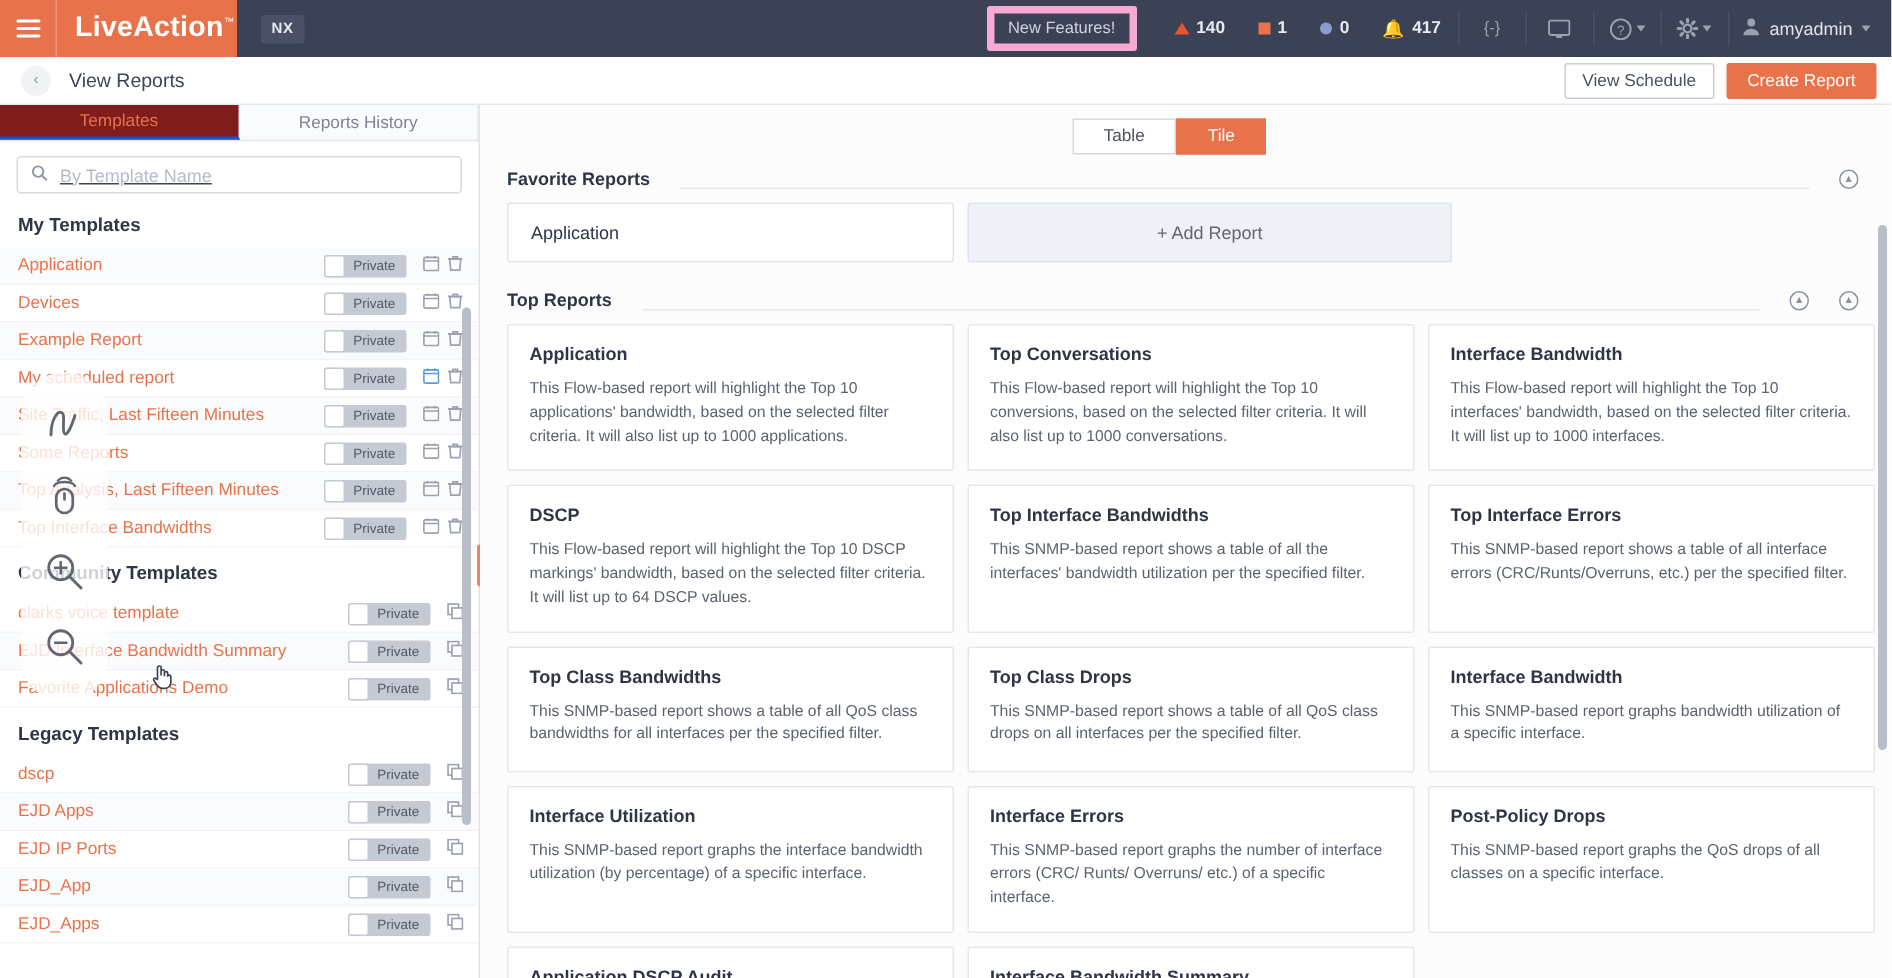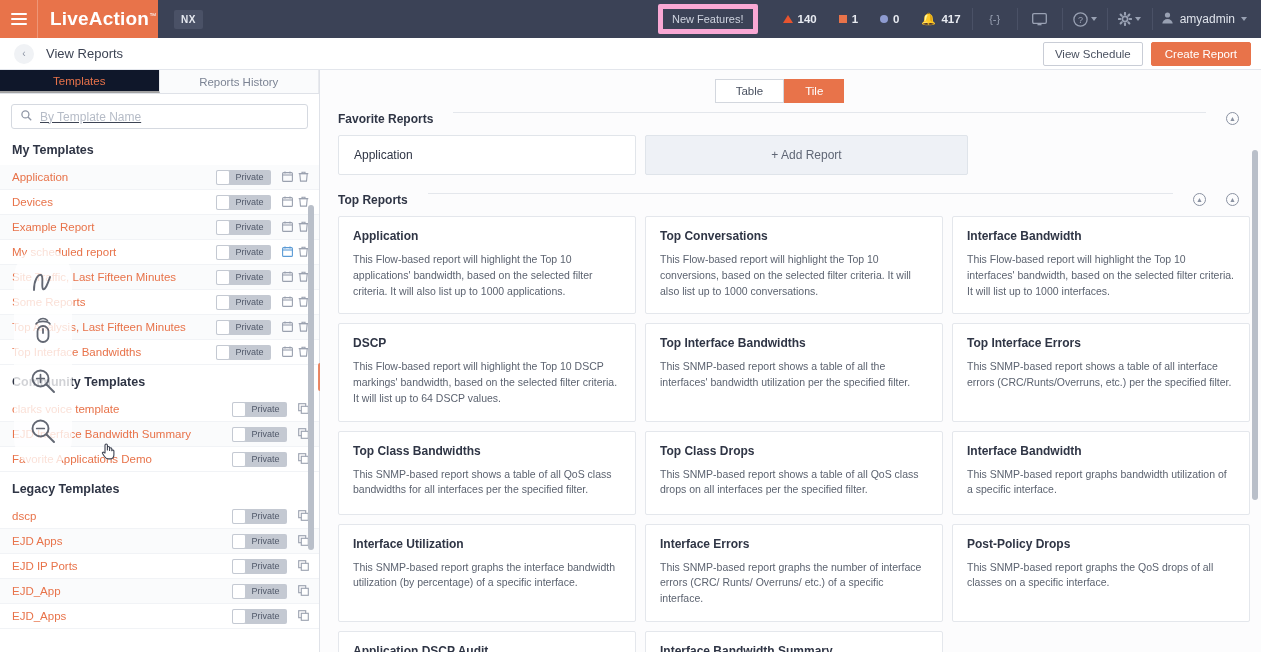--- a/index.html
+++ b/index.html
@@ -86,21 +86,21 @@
   .leftpanel {
     position:absolute; top:70px; left:0; width:320px; height:582px;
     background:#fff; border-right:1px solid #dfe2e8;
   }
   .tabs { display:flex; height:24px; border-bottom:1px solid #dfe2e8; }
   .tab {
     flex:1 1 50%; display:flex;align-items:center;justify-content:center;
     font-size:11.5px; color:#7c8494; cursor:pointer; background:#fafbfc;
     border-right:1px solid #e8eaee;
   }
-  .tab.active { color:#e8734a; background:#0f172a; border-bottom:2px solid #a3a3a3; }
+  .tab.active { color:#e8734a; background:#7f1d1d; border-bottom:2px solid #1d4ed8; }
   .search-wrap { padding: 10px 11px 6px 11px; }
   .search-box {
     display:flex; align-items:center; gap:8px; height:25px;
     border:1px solid #d5d9e0; border-radius:3px; padding:0 9px;
   }
   .search-icon { color:#8f96a5; font-size:11px; }
   .search-box input {
     border:none; outline:none; font-size:12px; color:#3d4454; width:100%;
     font-family:"Liberation Sans", sans-serif; background:transparent;text-decoration:underline;
   }
@@ -147,21 +147,21 @@
     position:absolute; top:70px; left:320px; width:941px; height:582px;
     background:#fcfcfd; overflow:hidden;
   }
   .viewtoggle { display:flex; justify-content:center; padding:9px 22px 0 0; }
   .vt-btn {
     font-size:11.5px; padding:5px 20px; border:1px solid #d3d7de; cursor:pointer;
     background:#fff; color:#4a5160;
   }
   .vt-btn.active { background:#e8734a; color:#fff; border-color:#e8734a; }
   .section-head {
-    display:flex; align-items:flex-start; gap:20px; padding:9px 22px 0 18px;
+    display:flex; align-items:flex-end; gap:20px; padding:9px 22px 0 18px;
   }
   .sec-title { font-size:12px; font-weight:700; color:#2f3545; white-space:nowrap; }
   .sec-line { flex:1 1 auto; height:1px; background:#e4e7ec; }
   .circ-btn {
     width:13px;height:13px;border-radius:50%;border:1.5px solid #8a92a2;color:#8a92a2;
     display:flex;align-items:center;justify-content:center;font-size:7px;cursor:pointer;flex:0 0 auto;
   }
   .fav-row { display:flex; gap:9px; padding:9px 0 0 18px; }
   .fav-card {
     width:298px; height:40px; border:1px solid #e1e5ea; border-radius:2px;

